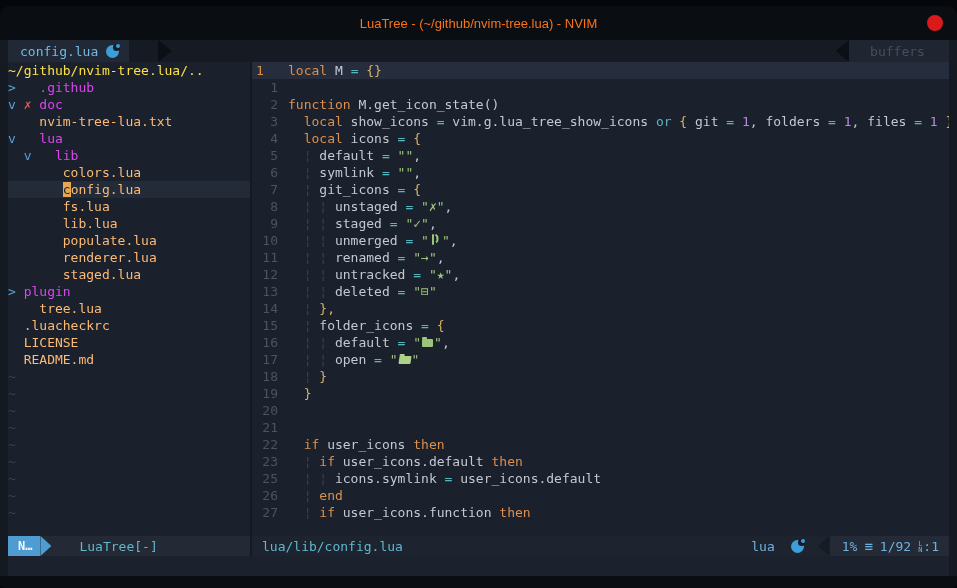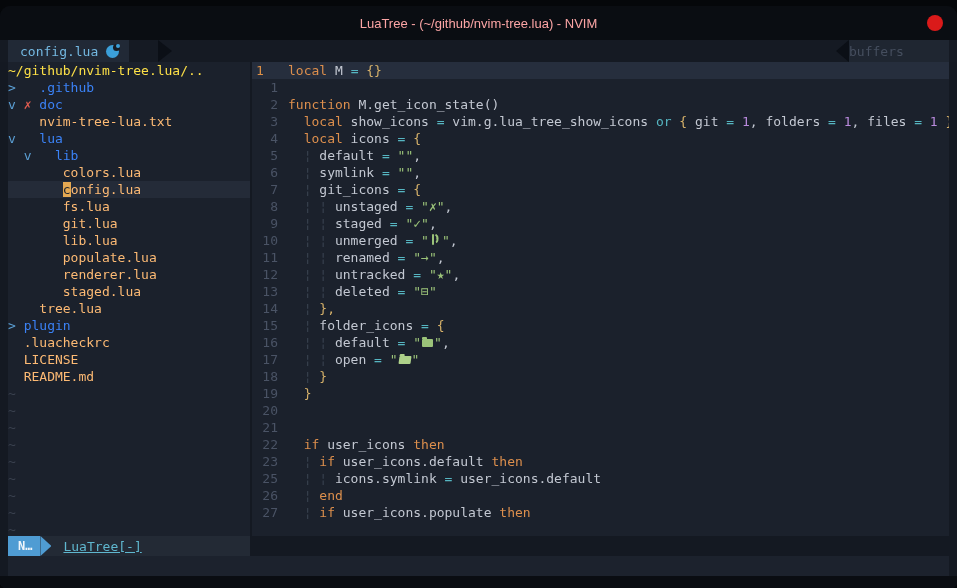--- a/index.html
+++ b/index.html
@@ -3,73 +3,73 @@
 <meta charset="utf-8">
 <style>
   html,body{margin:0;padding:0;background:#05070a;width:957px;height:588px;overflow:hidden;}
   *{box-sizing:border-box;}
   .mono{font-family:"DejaVu Sans Mono",monospace;}
   #window{position:absolute;left:0;top:6px;width:957px;height:582px;background:#0b0e13;
           border-radius:10px 10px 6px 6px;overflow:hidden;}
   
   #titlebar{position:absolute;left:0;top:0;width:957px;height:34px;background:#0a0d12;
             display:flex;align-items:center;justify-content:center;}
-  #title-text{color:#fca5a5;font-family:"Liberation Sans",sans-serif;font-size:13px;}
+  #title-text{color:#f97316;font-family:"Liberation Sans",sans-serif;font-size:13px;}
   #close-btn{position:absolute;right:14px;top:9px;width:16px;height:16px;border-radius:50%;background:#da1a1a;}
   
   #term{position:absolute;left:0;top:34px;width:957px;height:572px;background:#141922;}
   
   #tabline{position:absolute;left:0;top:0;width:957px;height:22px;background:#151a23;}
   #tab{position:absolute;left:8px;top:0;height:22px;background:#212936;display:flex;align-items:center;
        padding:0 10px 0 12px;}
   #tab-label{color:#74b9e2;font-size:13px;}
   .luaicon{position:relative;display:inline-block;width:13px;height:13px;border-radius:50%;background:#3b9fd9;margin-left:8px;}
   .luaicon::before{content:'';position:absolute;width:7px;height:7px;border-radius:50%;background:#151b24;top:-1px;right:-1px;}
   .luaicon::after{content:'';position:absolute;width:4px;height:4px;border-radius:50%;background:#3b9fd9;top:-1px;right:-1px;}
   #tab-arrow{position:absolute;left:158px;top:0;width:14px;height:22px;background:#0b0f16;
              clip-path:polygon(0 0,100% 50%,0 100%);}
   #buffers-seg{position:absolute;right:8px;top:0;width:100px;height:22px;background:#1f2631;
-               display:flex;align-items:center;justify-content:flex-start;padding-right:3px;}
+               display:flex;align-items:center;justify-content:center;padding-right:3px;}
   #buffers-arrow{position:absolute;right:108px;top:0;width:13px;height:22px;background:#0b0f16;
                  clip-path:polygon(100% 0,0 50%,100% 100%);}
   #buffers-label{color:#454e5e;font-size:13px;}
   
   #main{position:absolute;left:0;top:22px;width:957px;height:474px;}
   #tree-pane{position:absolute;left:8px;top:0;width:242px;height:474px;background:#1b212c;overflow:hidden;}
   #vsep{position:absolute;left:250px;top:0;width:2px;height:474px;background:#141922;}
   #code-pane{position:absolute;left:252px;top:0;width:697px;height:474px;background:#1b212c;overflow:hidden;}
   .row{height:17px;line-height:17px;font-size:13px;white-space:pre;}
   .row.cl{background:#242b38;}
   .crow{height:17px;line-height:17px;font-size:13px;display:flex;white-space:pre;}
   .crow.cl{background:#262e3d;}
   .lnum{display:inline-block;width:36px;padding-right:10px;text-align:right;color:#4a5365;flex:none;}
   .lnum.cur{text-align:left;padding-left:4px;color:#dd9046;}
   .ctext{white-space:pre;}
   
   .tk-pl{color:#c3c8d2;} .tk-kw{color:#dd8f4d;} .tk-op{color:#56b6c2;}
   .tk-str{color:#9bc379;font-family:"DejaVu Sans Mono","DejaVu Sans",monospace;}
   .tk-num{color:#b98add;} .tk-br{color:#d7b26a;} .tk-gd{color:#394250;}
-  .tk-rt{color:#fde047;} .tk-ch{color:#5b9fd4;} .tk-fo{color:#3b82f6;text-align:right;}
+  .tk-rt{color:#fde047;} .tk-ch{color:#5b9fd4;} .tk-fo{color:#d946ef;text-align:right;}
   .tk-fi{color:#fdba74;} .tk-gx{color:#e25c50;} .tk-td{color:#39404e;}
   .tk-cur{background:#e4a852;color:#1b212c;}
   
   .tk-fic{display:inline-block;width:11px;height:8px;background:#9bc379;border-radius:1px;position:relative;top:0px;margin:0 1px;}
   .tk-fic::before{content:'';position:absolute;top:-2px;left:0;width:5px;height:2px;background:#9bc379;border-radius:1px 1px 0 0;}
   .tk-foc{display:inline-block;width:12px;height:8px;background:#aed18a;border-radius:1px;position:relative;top:0px;margin:0 1px;transform:skewX(-8deg);}
   .tk-foc::before{content:'';position:absolute;top:-2px;left:0;width:5px;height:2px;background:#aed18a;border-radius:1px 1px 0 0;}
   .tk-bricon{display:inline-block;width:9px;height:11px;position:relative;margin:0 2px;}
   .tk-bricon::before{content:'';position:absolute;left:1px;top:0;bottom:0;width:2px;background:#9bc379;border-radius:1px;}
   .tk-bricon::after{content:'';position:absolute;left:2px;top:1px;width:5px;height:5px;border-right:2px solid #9bc379;border-bottom:2px solid #9bc379;border-radius:0 0 7px 0;transform:rotate(-50deg);}
   
   #statusline{position:absolute;left:0;top:496px;width:957px;height:20px;}
   #sl-left{position:absolute;left:8px;top:0;width:242px;height:20px;background:#232a35;display:flex;align-items:center;}
   #mode-badge{height:20px;background:#4f9cd3;color:#f0f6fb;font-size:12px;display:flex;align-items:center;
               padding:0 8px 0 10px;font-weight:bold;}
   #mode-arrow{width:11px;height:20px;background:#4f9cd3;clip-path:polygon(0 0,100% 50%,0 100%);}
-  #sl-app{color:#5fb7cf;font-size:13px;margin-left:12px;text-decoration:underline;}
+  #sl-app{color:#5fb7cf;font-size:13px;margin-left:28px;}
   #sl-right{position:absolute;left:252px;top:0;width:697px;height:20px;background:#1e242f;display:flex;align-items:center;}
   #sl-path{color:#5fb7cf;font-size:13px;margin-left:10px;}
   #sl-cluster{margin-left:auto;display:flex;align-items:center;height:20px;}
   #sl-ft{color:#6cb1e0;font-size:13px;margin-right:8px;}
   #sl-chev{width:12px;height:20px;background:#161b24;clip-path:polygon(100% 0,0 50%,100% 100%);margin-left:14px;}
   #sl-stats{height:20px;background:#242b37;display:flex;align-items:center;gap:7px;padding:0 10px 0 12px;
             color:#6cb1e0;font-size:13px;}
   #lines-icon{font-size:14px;}
   .lnstack{display:inline-flex;flex-direction:column;font-size:7px;line-height:6px;color:#6cb1e0;
            font-family:"DejaVu Sans Mono",monospace;transform:translateY(1px);}
@@ -105,27 +105,26 @@
       <div id="tree-pane">
           <div class="row"><span class="tk tk-rt">~/github/nvim-tree.lua/..</span></div>
           <div class="row"><span class="tk tk-ch">&gt;</span><span class="tk tk-pl">   </span><span class="tk tk-fo">.github</span></div>
           <div class="row"><span class="tk tk-ch">v</span><span class="tk tk-pl"> </span><span class="tk tk-gx">✗</span><span class="tk tk-pl"> </span><span class="tk tk-fo">doc</span></div>
           <div class="row"><span class="tk tk-pl">    </span><span class="tk tk-fi">nvim-tree-lua.txt</span></div>
           <div class="row"><span class="tk tk-ch">v</span><span class="tk tk-pl">   </span><span class="tk tk-fo">lua</span></div>
           <div class="row"><span class="tk tk-pl">  </span><span class="tk tk-ch">v</span><span class="tk tk-pl">   </span><span class="tk tk-fo">lib</span></div>
           <div class="row"><span class="tk tk-pl">       </span><span class="tk tk-fi">colors.lua</span></div>
           <div class="row cl"><span class="tk tk-pl">       </span><span class="tk tk-cur">c</span><span class="tk tk-fi">onfig.lua</span></div>
           <div class="row"><span class="tk tk-pl">       </span><span class="tk tk-fi">fs.lua</span></div>
-          <div class="row"><span class="tk tk-pl">       </span><span class="tk tk-fi">git.lua</span></div>
           <div class="row"><span class="tk tk-pl">       </span><span class="tk tk-fi">lib.lua</span></div>
           <div class="row"><span class="tk tk-pl">       </span><span class="tk tk-fi">populate.lua</span></div>
           <div class="row"><span class="tk tk-pl">       </span><span class="tk tk-fi">renderer.lua</span></div>
           <div class="row"><span class="tk tk-pl">       </span><span class="tk tk-fi">staged.lua</span></div>
+          <div class="row"><span class="tk tk-ch">&gt;</span><span class="tk tk-pl"> </span><span class="tk tk-fo">plugin</span></div>
           <div class="row"><span class="tk tk-pl">    </span><span class="tk tk-fi">tree.lua</span></div>
-          <div class="row"><span class="tk tk-ch">&gt;</span><span class="tk tk-pl"> </span><span class="tk tk-fo">plugin</span></div>
           <div class="row"><span class="tk tk-pl">  </span><span class="tk tk-fi">.luacheckrc</span></div>
           <div class="row"><span class="tk tk-pl">  </span><span class="tk tk-fi">LICENSE</span></div>
           <div class="row"><span class="tk tk-pl">  </span><span class="tk tk-fi">README.md</span></div>
           <div class="row"><span class="tk tk-td">~</span></div>
           <div class="row"><span class="tk tk-td">~</span></div>
           <div class="row"><span class="tk tk-td">~</span></div>
           <div class="row"><span class="tk tk-td">~</span></div>
           <div class="row"><span class="tk tk-td">~</span></div>
           <div class="row"><span class="tk tk-td">~</span></div>
           <div class="row"><span class="tk tk-td">~</span></div>
@@ -153,28 +152,46 @@
           <div class="crow"><span class="lnum">16</span><span class="ctext"><span class="tk tk-pl">  </span><span class="tk tk-gd">¦</span><span class="tk tk-pl"> </span><span class="tk tk-gd">¦</span><span class="tk tk-pl"> default </span><span class="tk tk-op">=</span><span class="tk tk-pl"> </span><span class="tk tk-str">"</span><span class="tk tk-fic"></span><span class="tk tk-str">"</span><span class="tk tk-pl">,</span></span></div>
           <div class="crow"><span class="lnum">17</span><span class="ctext"><span class="tk tk-pl">  </span><span class="tk tk-gd">¦</span><span class="tk tk-pl"> </span><span class="tk tk-gd">¦</span><span class="tk tk-pl"> open </span><span class="tk tk-op">=</span><span class="tk tk-pl"> </span><span class="tk tk-str">"</span><span class="tk tk-foc"></span><span class="tk tk-str">"</span></span></div>
           <div class="crow"><span class="lnum">18</span><span class="ctext"><span class="tk tk-pl">  </span><span class="tk tk-gd">¦</span><span class="tk tk-pl"> </span><span class="tk tk-br">}</span></span></div>
           <div class="crow"><span class="lnum">19</span><span class="ctext"><span class="tk tk-pl">  </span><span class="tk tk-br">}</span></span></div>
           <div class="crow"><span class="lnum">20</span><span class="ctext"></span></div>
           <div class="crow"><span class="lnum">21</span></div>
           <div class="crow"><span class="lnum">22</span><span class="ctext"><span class="tk tk-pl">  </span><span class="tk tk-kw">if</span><span class="tk tk-pl"> user_icons </span><span class="tk tk-kw">then</span></span></div>
           <div class="crow"><span class="lnum">23</span><span class="ctext"><span class="tk tk-pl">  </span><span class="tk tk-gd">¦</span><span class="tk tk-pl"> </span><span class="tk tk-kw">if</span><span class="tk tk-pl"> user_icons.default </span><span class="tk tk-kw">then</span></span></div>
           <div class="crow"><span class="lnum">25</span><span class="ctext"><span class="tk tk-pl">  </span><span class="tk tk-gd">¦</span><span class="tk tk-pl"> </span><span class="tk tk-gd">¦</span><span class="tk tk-pl"> icons.symlink </span><span class="tk tk-op">=</span><span class="tk tk-pl"> user_icons.default</span></span></div>
           <div class="crow"><span class="lnum">26</span><span class="ctext"><span class="tk tk-pl">  </span><span class="tk tk-gd">¦</span><span class="tk tk-pl"> </span><span class="tk tk-kw">end</span></span></div>
-          <div class="crow"><span class="lnum">27</span><span class="ctext"><span class="tk tk-pl">  </span><span class="tk tk-gd">¦</span><span class="tk tk-pl"> </span><span class="tk tk-kw">if</span><span class="tk tk-pl"> user_icons.populate </span><span class="tk tk-kw">then</span></span></div>
+          <div class="crow"><span class="lnum">27</span><span class="ctext"><span class="tk tk-pl">  </span><span class="tk tk-gd">¦</span><span class="tk tk-pl"> </span><span class="tk tk-kw">if</span><span class="tk tk-pl"> user_icons.function </span><span class="tk tk-kw">then</span></span></div>
         </div>
     </div>
 
     <div id="statusline">
       <div id="sl-left">
         <div id="mode-badge">N…</div>
         <div id="mode-arrow"></div>
         <span id="sl-app">LuaTree[-]</span>
       </div>
+      <div id="sl-right">
+        <span id="sl-path">lua/lib/config.lua</span>
+        <div id="sl-cluster">
+          <span id="sl-ft">lua</span>
+          <span class="luaicon"></span>
+          <div id="sl-chev"></div>
+          <div id="sl-stats">
+            <span id="sl-pct">1%</span>
+            <span id="lines-icon">≡</span>
+            <span id="sl-pos">1/92</span>
+            <span class="lnstack">
+              <span>L</span>
+                <span>N</span>
+            </span>
+            <span id="sl-col">:1</span>
+          </div>
+        </div>
+      </div>
     </div>
 
     <div id="cmdline"></div>
     <div id="term-bottom"></div>
   </div>
 </div>
 
 </body></html>

